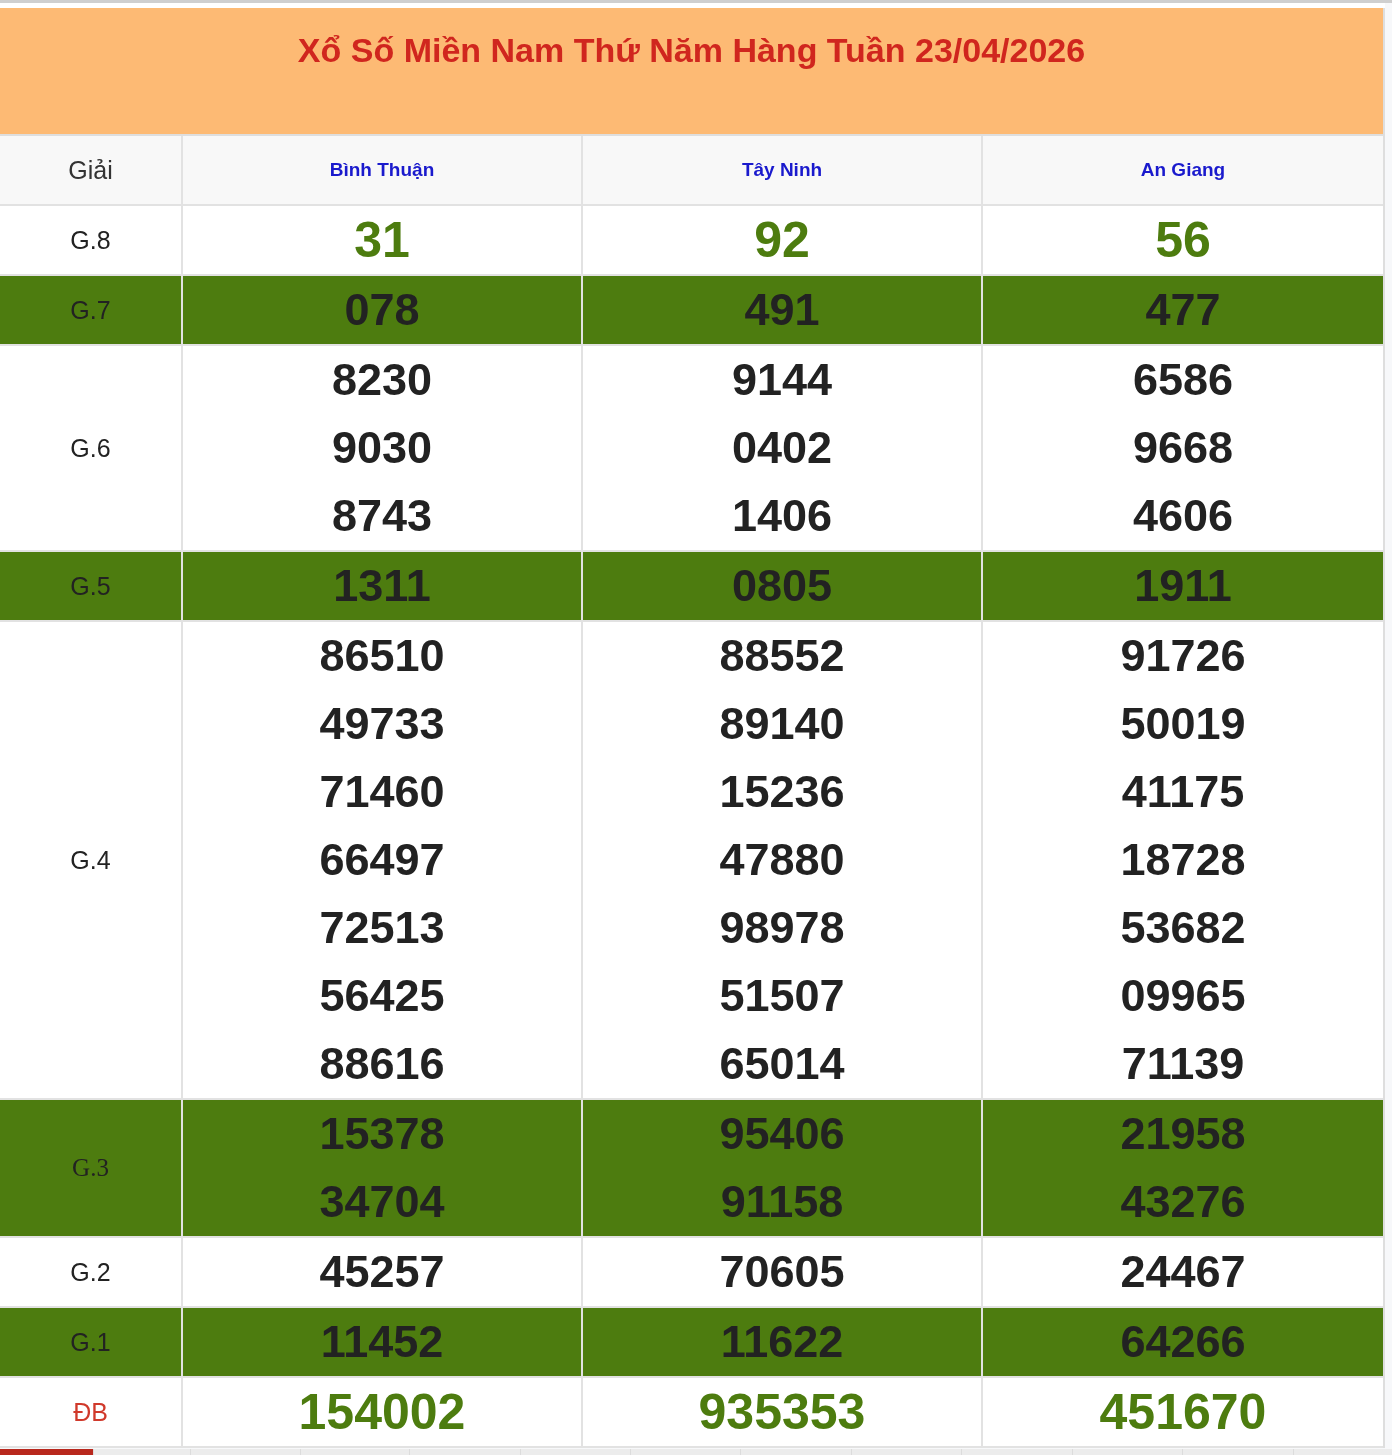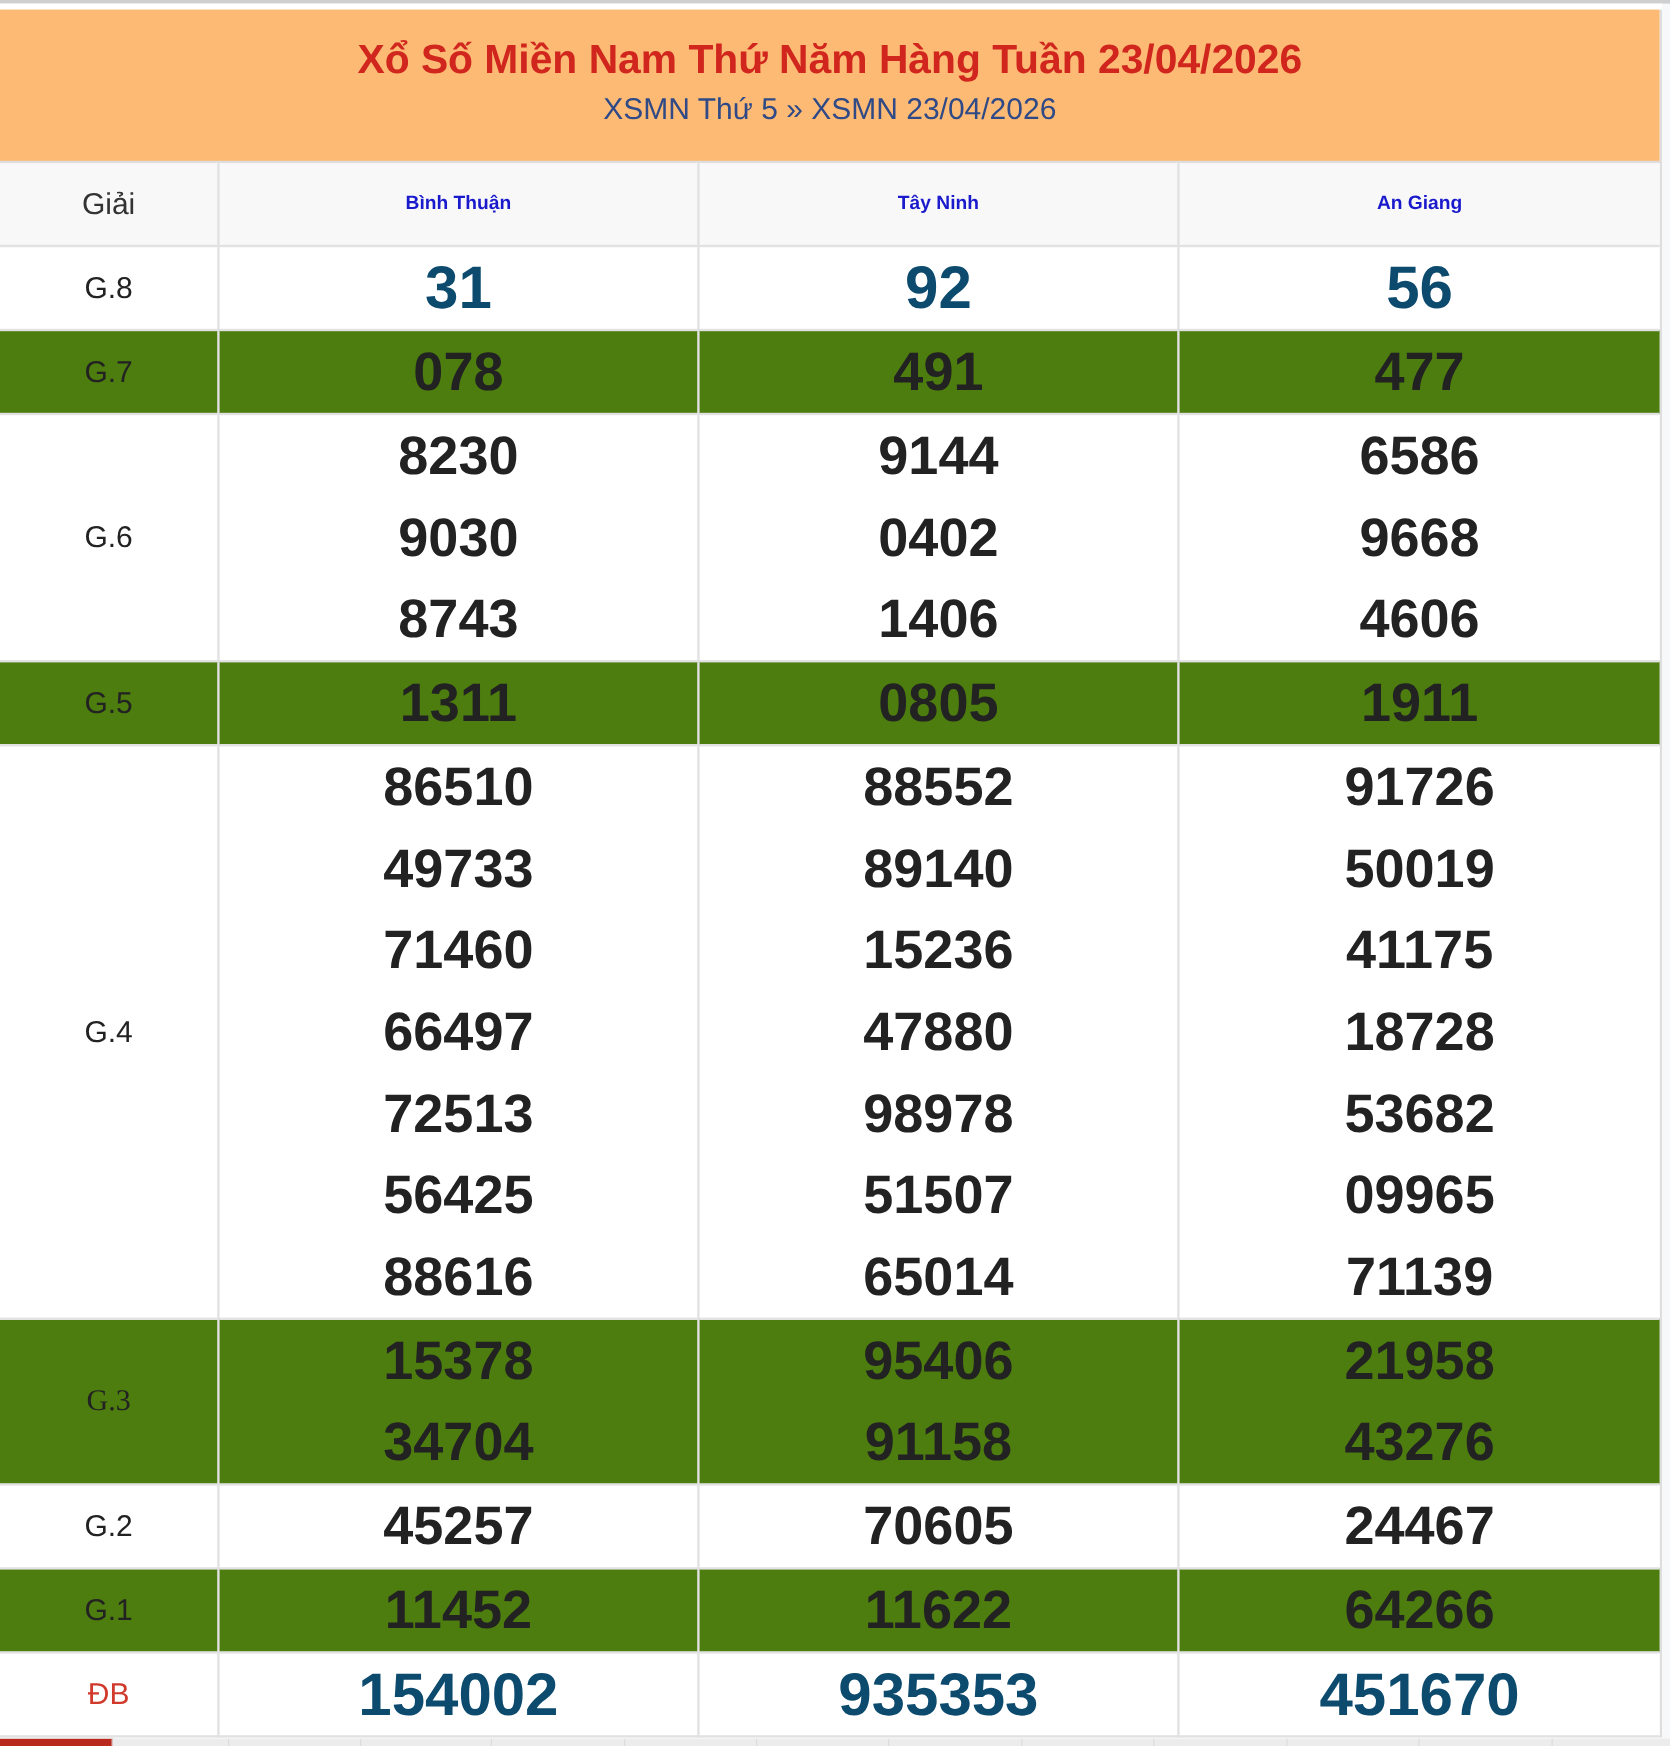--- a/index.html
+++ b/index.html
@@ -75,38 +75,38 @@
   thead th {
     height: 68px;
     background: #f8f8f8;
     font-weight: normal;
   }
   .th-giai {
     font-size: 25px;
     color: #333333;
   }
   .th-prov {
-    font-size: 16px;
+    font-size: 19px;
     font-weight: bold;
     color: #1a1acd;
   }
   tr.odd td { background: #ffffff; }
   tr.even td { background: #4d7c0f; }
   .label {
     font-size: 25px;
     color: #222222;
   }
   .label.db { color: #d0392b; }
   .num {
     font-size: 45px;
     font-weight: bold;
     color: #222222;
     line-height: 68px;
   }
-  .num.red { color: #0c4a6e; font-size: 50px; }
+  .num.red { color: #4d7c0f; font-size: 50px; }
   .bottom-tabs {
     position: absolute;
     left: 0; top: 1449px;
     width: 1392px; height: 6px;
     background: #ececec;
     display: flex;
   }
   .bottom-tabs .tab {
     height: 6px;
     border-right: 1px solid #dcdcdc;
@@ -116,23 +116,20 @@
 </style>
 </head>
 <body>
 
 <div class="topline"></div>
 <div class="topgap"></div>
 
 <div class="panel">
   <div class="header">
     <div class="title">Xổ Số Miền Nam Thứ Năm Hàng Tuần 23/04/2026</div>
-    <div class="crumbs">
-      <span>XSMN Thứ 5</span><span> » </span><span>XSMN 23/04/2026</span>
-    </div>
   </div>
 
   <table>
     <colgroup>
       <col class="c0">
         <col class="c1">
         <col class="c2">
         <col class="c3">
     </colgroup>
     <thead>

